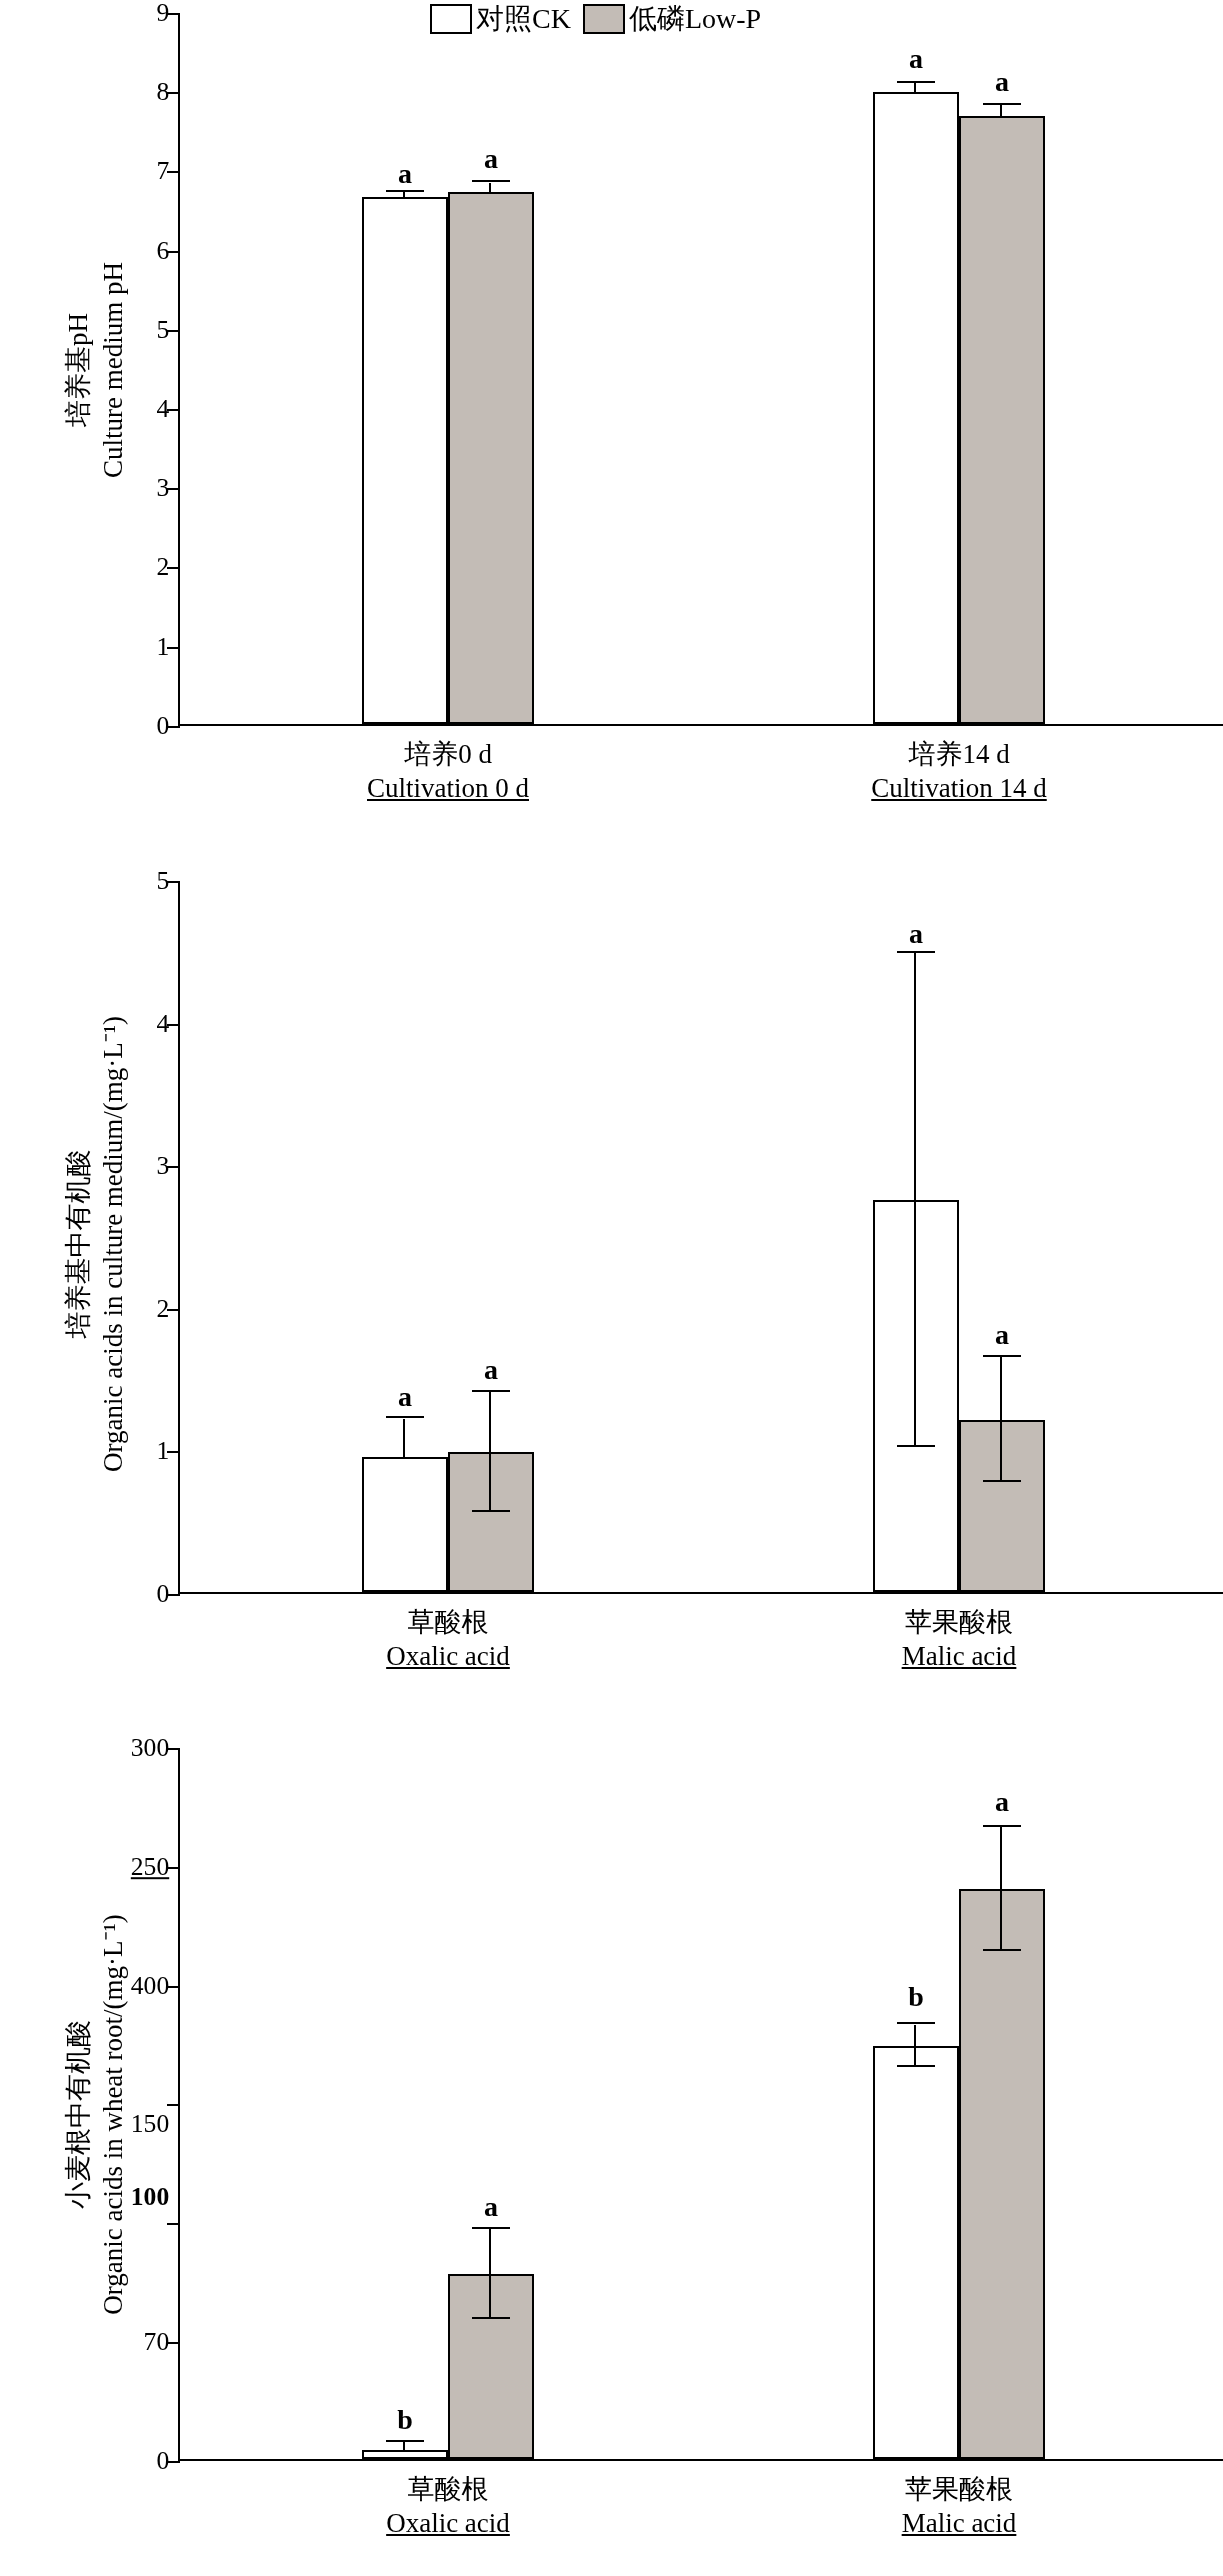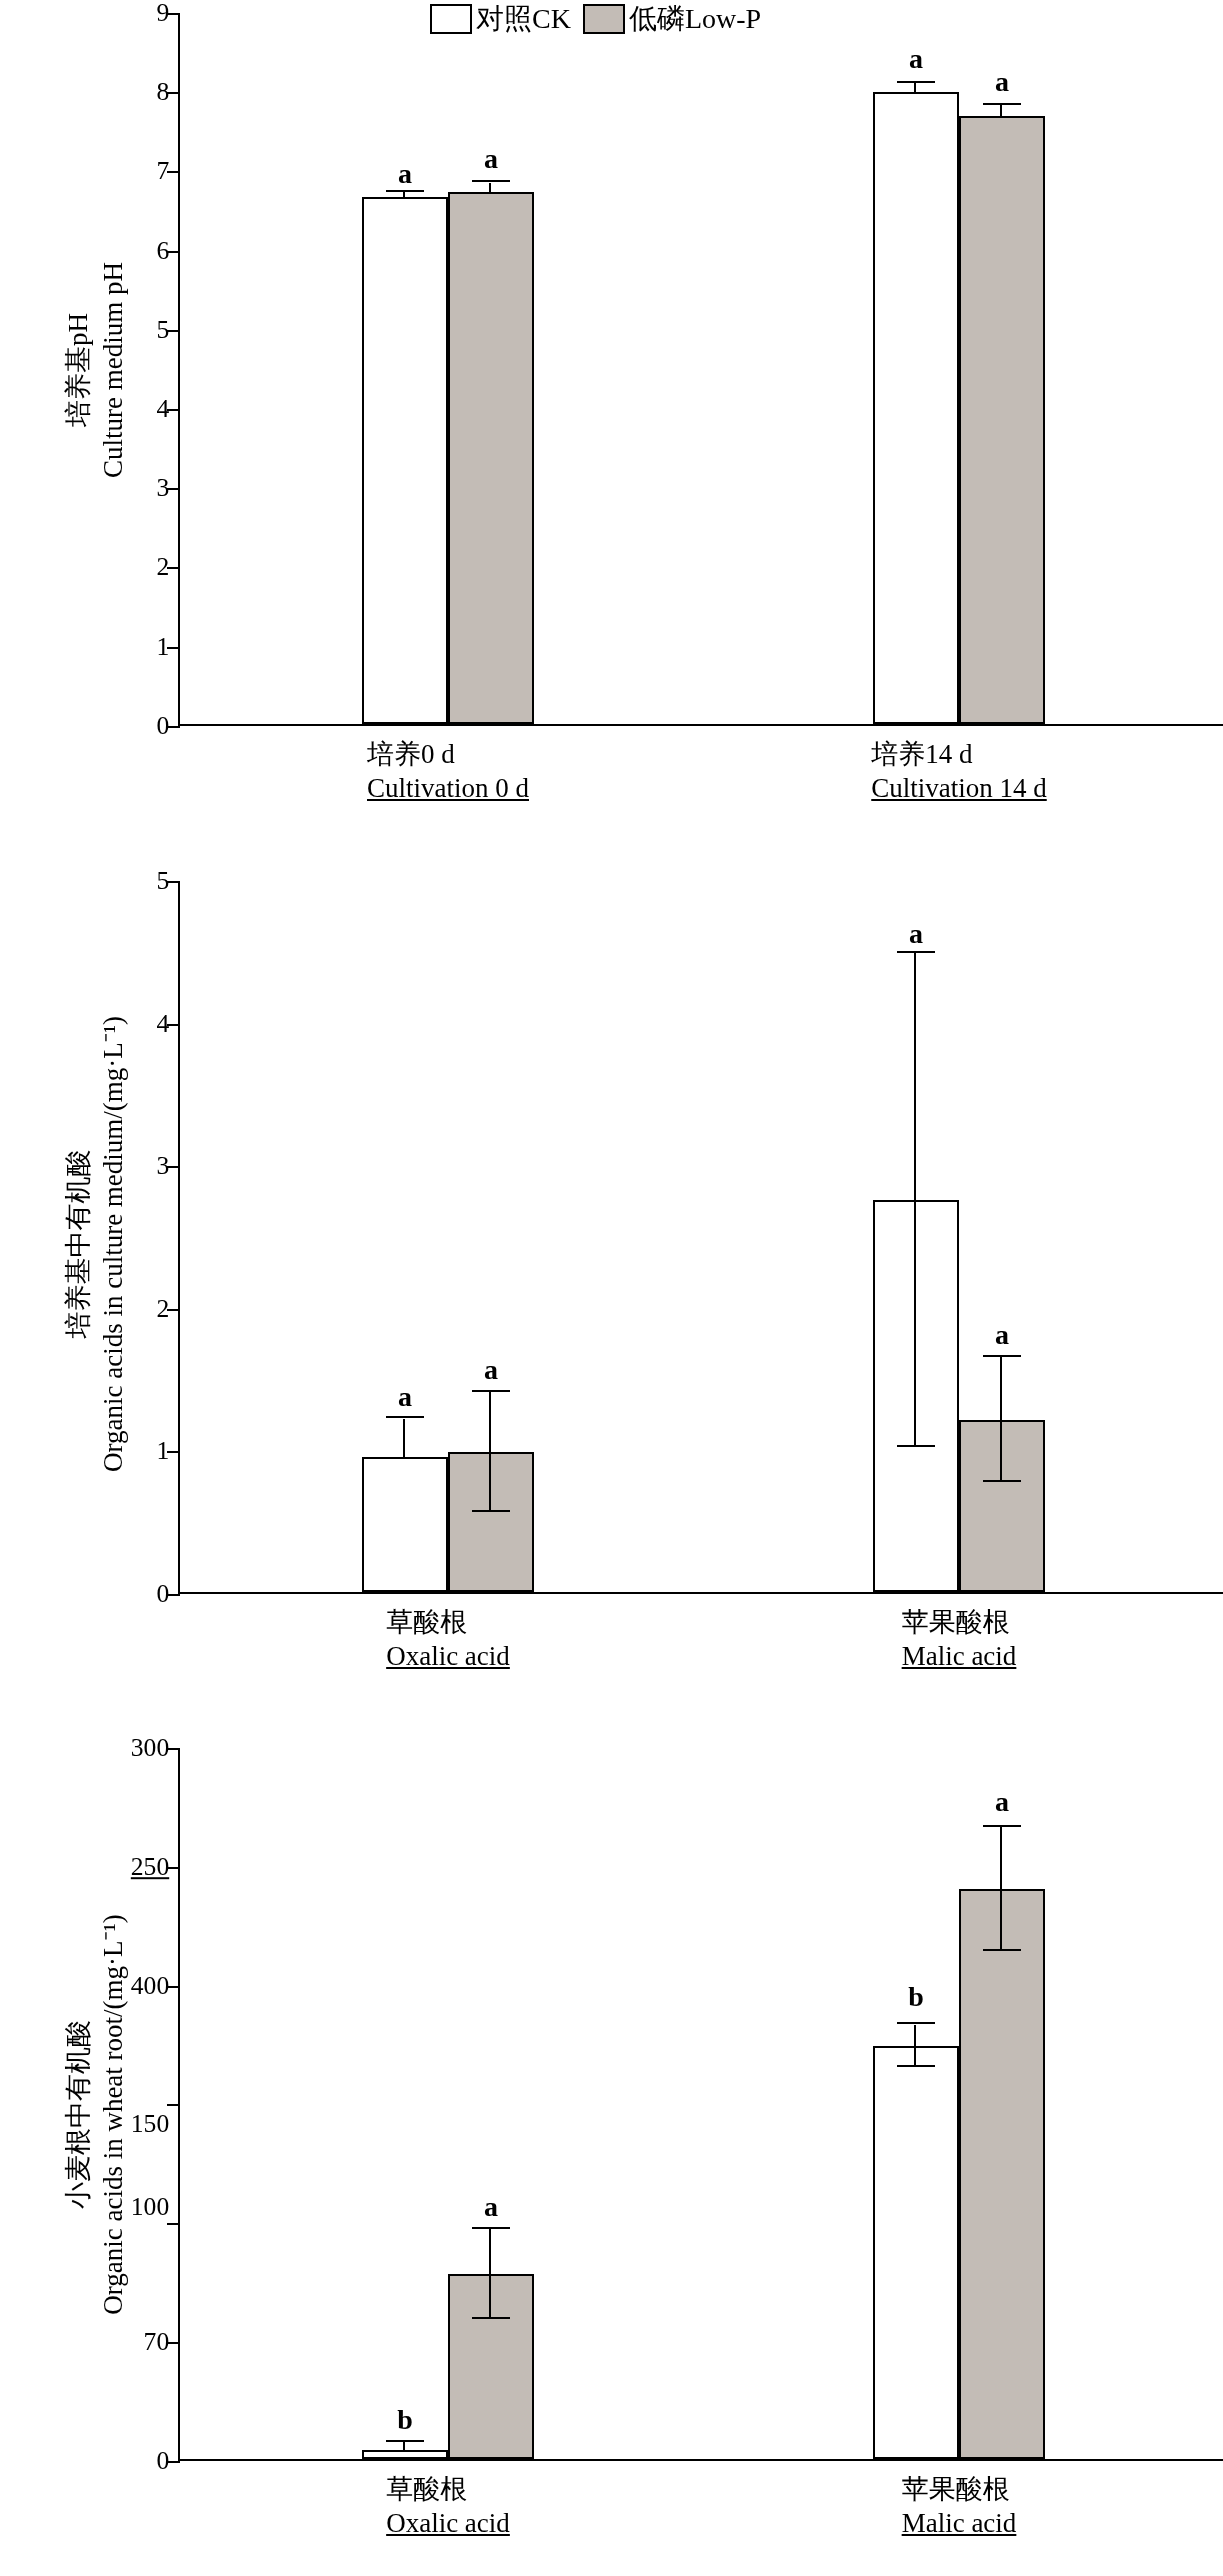--- a/index.html
+++ b/index.html
@@ -76,21 +76,21 @@
     transform: translateX(-50%);
     font-size: 28px;
     font-weight: bold;
     line-height: 1;
     white-space: nowrap;
   }
 
   .catlabel {
     position: absolute;
     transform: translateX(-50%);
-    text-align: left;
+    text-align: center;
     font-size: 27px;
     line-height: 1.25;
     white-space: nowrap;
   }
   .catlabel .cn { display: block; }
   .catlabel .en { display: block; text-decoration: underline; }
 
   
   .ytitle {
     position: absolute;
@@ -276,21 +276,21 @@
 
       <div class="tick" style="top:0px;"></div>
       <div class="ticklabel" style="top:0px;">300</div>
       <div class="tick" style="top:119px;"></div>
       <div class="ticklabel" style="top:119px;text-decoration:underline;">250</div>
       <div class="tick" style="top:238px;"></div>
       <div class="ticklabel" style="top:238px;">400</div>
       <div class="tick" style="top:356px;"></div>
       <div class="ticklabel" style="top:376px;">150</div>
       <div class="tick" style="top:475px;"></div>
-      <div class="ticklabel" style="top:459px;">100</div>
+      <div class="ticklabel" style="top:449px;font-weight:bold;">100</div>
       <div class="tick" style="top:594px;"></div>
       <div class="ticklabel" style="top:594px;">70</div>
       <div class="tick" style="top:713px;"></div>
       <div class="ticklabel" style="top:713px;">0</div>
 
       <div class="bar ck" style="left:182px; width:86px; bottom:0px; height:9.5px;"></div>
       <div class="errbar" style="left:223px; bottom:9.5px; height:7.1px;"></div>
       <div class="errcap" style="left:206px; width:38px; bottom:16.6px;"></div>
       <div class="siglabel" style="left:225px; top:658px;">b</div>
 

